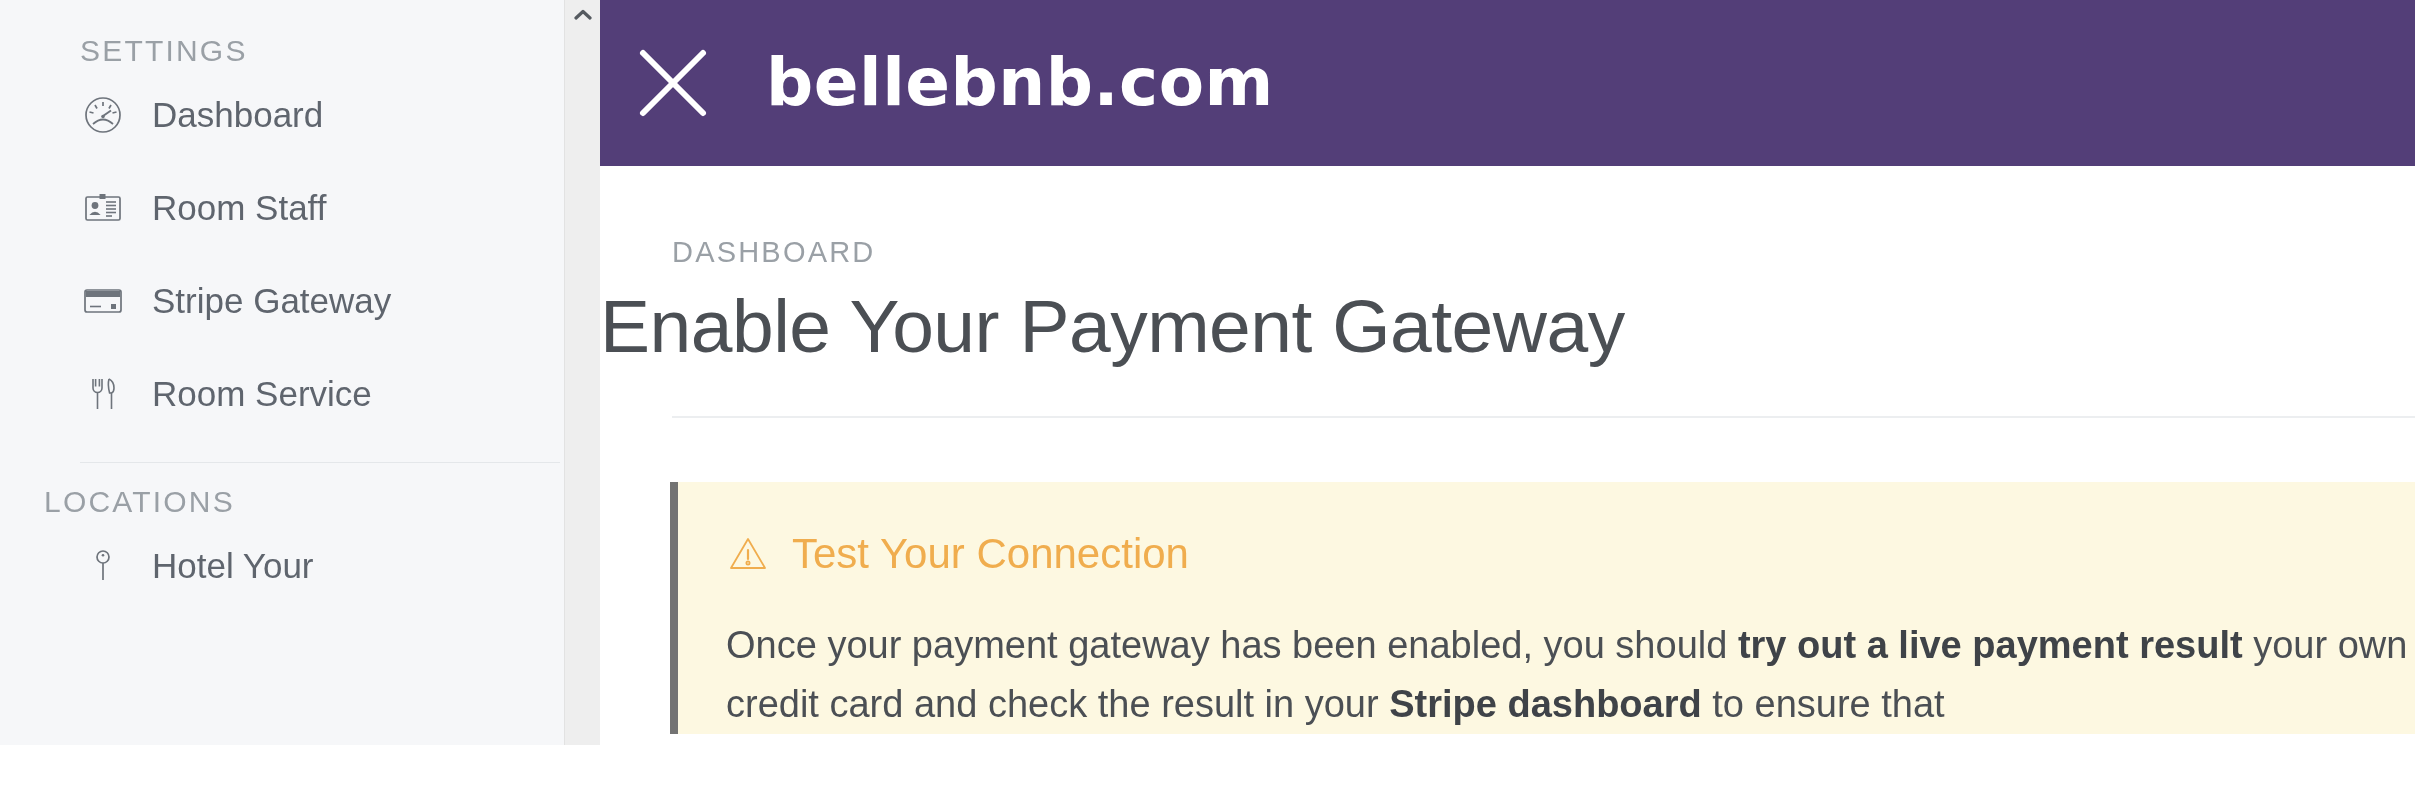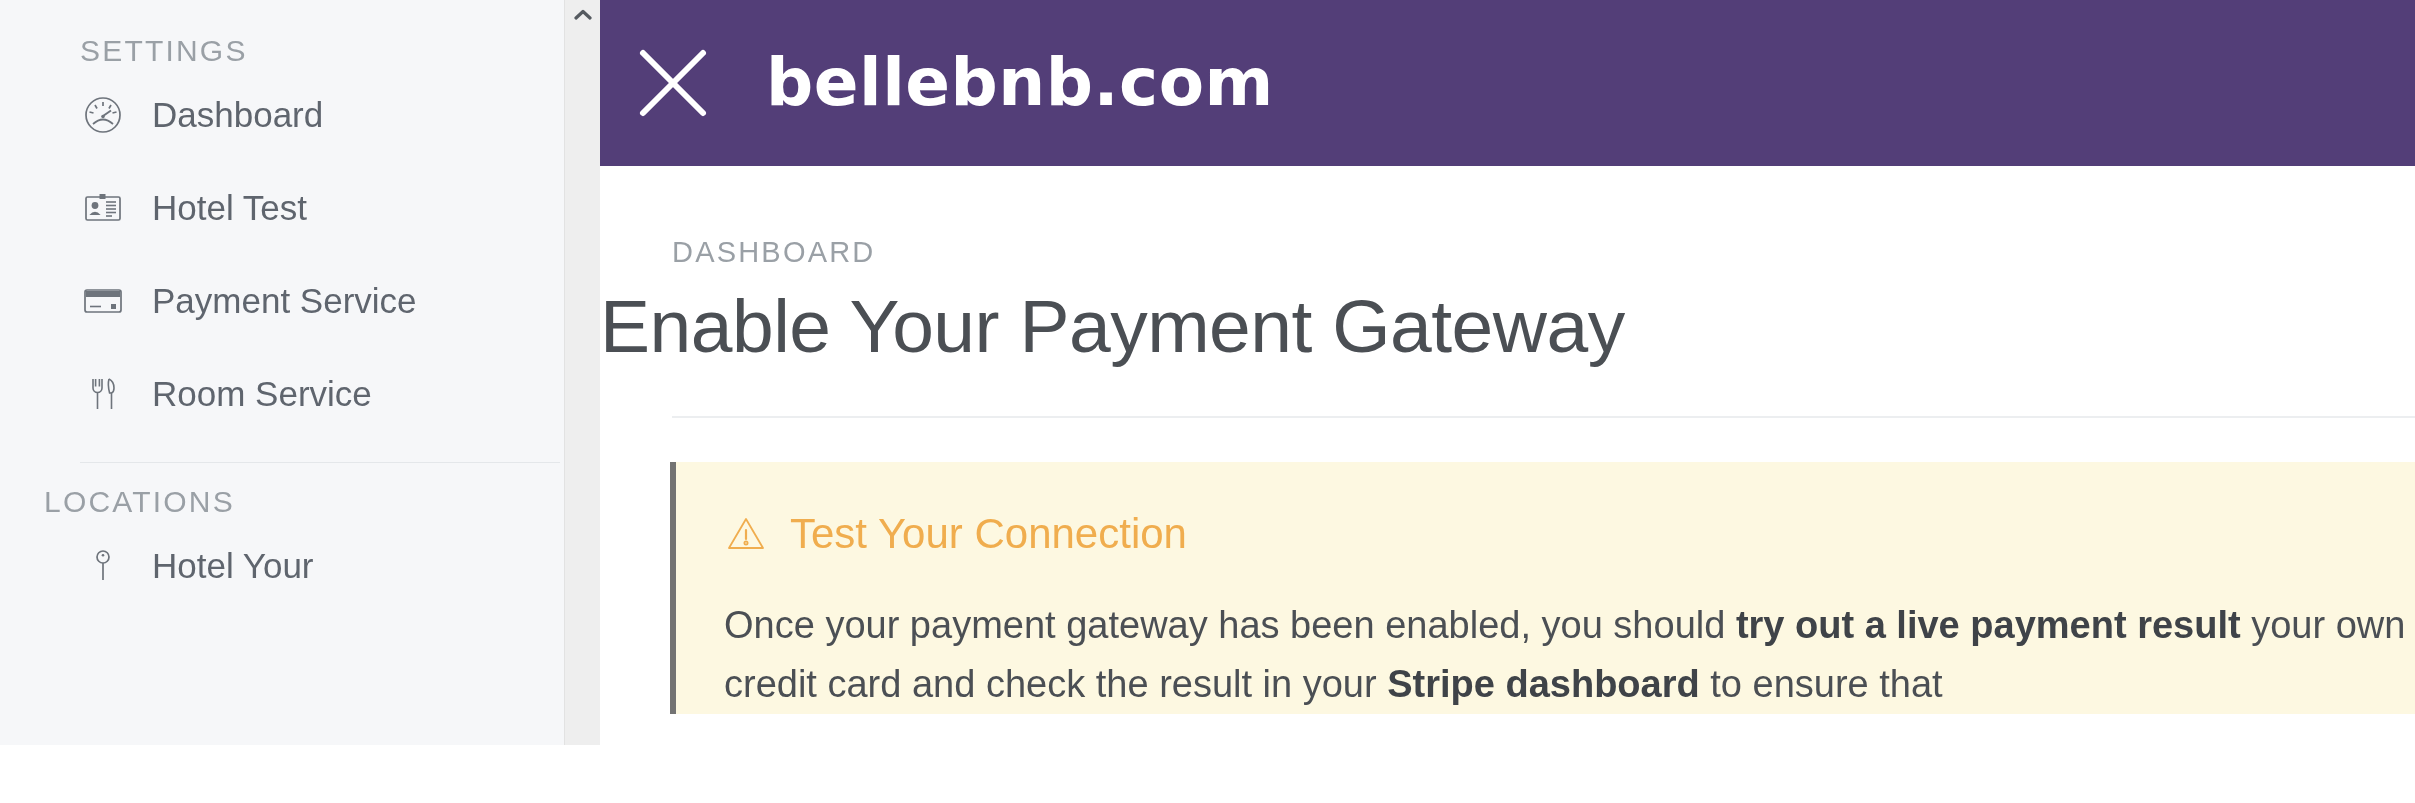--- a/index.html
+++ b/index.html
@@ -167,23 +167,23 @@
     letter-spacing: -0.5px;
   }
 
   .hr {
     margin: 43px 0 0 72px;
     height: 2px;
     background: #eceef0;
   }
 
   .alert {
-    margin: 44px 0 0 70px;
+    margin: 64px 0 0 70px;
     background: #FDF8E1;
-    border-left: 6px solid #737373;
+    border-left: 8px solid #737373;
     padding: 50px 0 0 48px;
     box-sizing: border-box;
     min-height: 250px;
   }
   .alert-head {
     display: flex;
     align-items: center;
   }
   .alert-warn-icon {
     width: 44px;
@@ -247,33 +247,33 @@
             <rect x="18.5" y="8" width="6" height="5" fill="#6e747c" stroke="none"></rect>
             <circle cx="14" cy="19.5" r="3.4" fill="#6e747c" stroke="none"></circle>
             <path d="M8.4 29 q5.6 -6.4 11.2 0 z" fill="#6e747c" stroke="none"></path>
             <line x1="25" y1="16" x2="35" y2="16" stroke-width="1.6"></line>
             <line x1="25" y1="19.5" x2="35" y2="19.5" stroke-width="1.6"></line>
             <line x1="25" y1="23" x2="35" y2="23" stroke-width="1.6"></line>
             <line x1="25" y1="26.5" x2="35" y2="26.5" stroke-width="1.6"></line>
             <line x1="25" y1="30" x2="31" y2="30" stroke-width="1.6"></line>
           </svg>
         </span>
-        <span class="nav-label">Hotel Test</span>
+        <span class="nav-label">Room Staff</span>
       </li>
 
       <li class="nav-item">
         <span class="nav-icon">
           <svg width="44" height="44" viewBox="0 0 44 44" fill="none" stroke="#6e747c" stroke-width="1.7">
             <rect x="4" y="11" width="36" height="22" rx="2"></rect>
             <rect x="4.9" y="12" width="34.2" height="6" fill="#6e747c" stroke="none"></rect>
             <line x1="9" y1="27.5" x2="20" y2="27.5" stroke-width="1.6"></line>
             <rect x="30" y="25" width="5" height="5" fill="#6e747c" stroke="none"></rect>
           </svg>
         </span>
-        <span class="nav-label">Payment Service</span>
+        <span class="nav-label">Stripe Gateway</span>
       </li>
 
       <li class="nav-item">
         <span class="nav-icon">
           <svg width="44" height="44" viewBox="0 0 44 44" fill="none" stroke="#6e747c" stroke-width="1.6">
             <path d="M12 7 v9 a4.5 4.5 0 0 0 9 0 V7"></path>
             <line x1="14.6" y1="7" x2="14.6" y2="14.5"></line>
             <line x1="18.4" y1="7" x2="18.4" y2="14.5"></line>
             <line x1="16.5" y1="20.5" x2="16.5" y2="37"></line>
             <path d="M28 7 q5 2.5 5 9 q0 4 -2.5 5 v16"></path>

